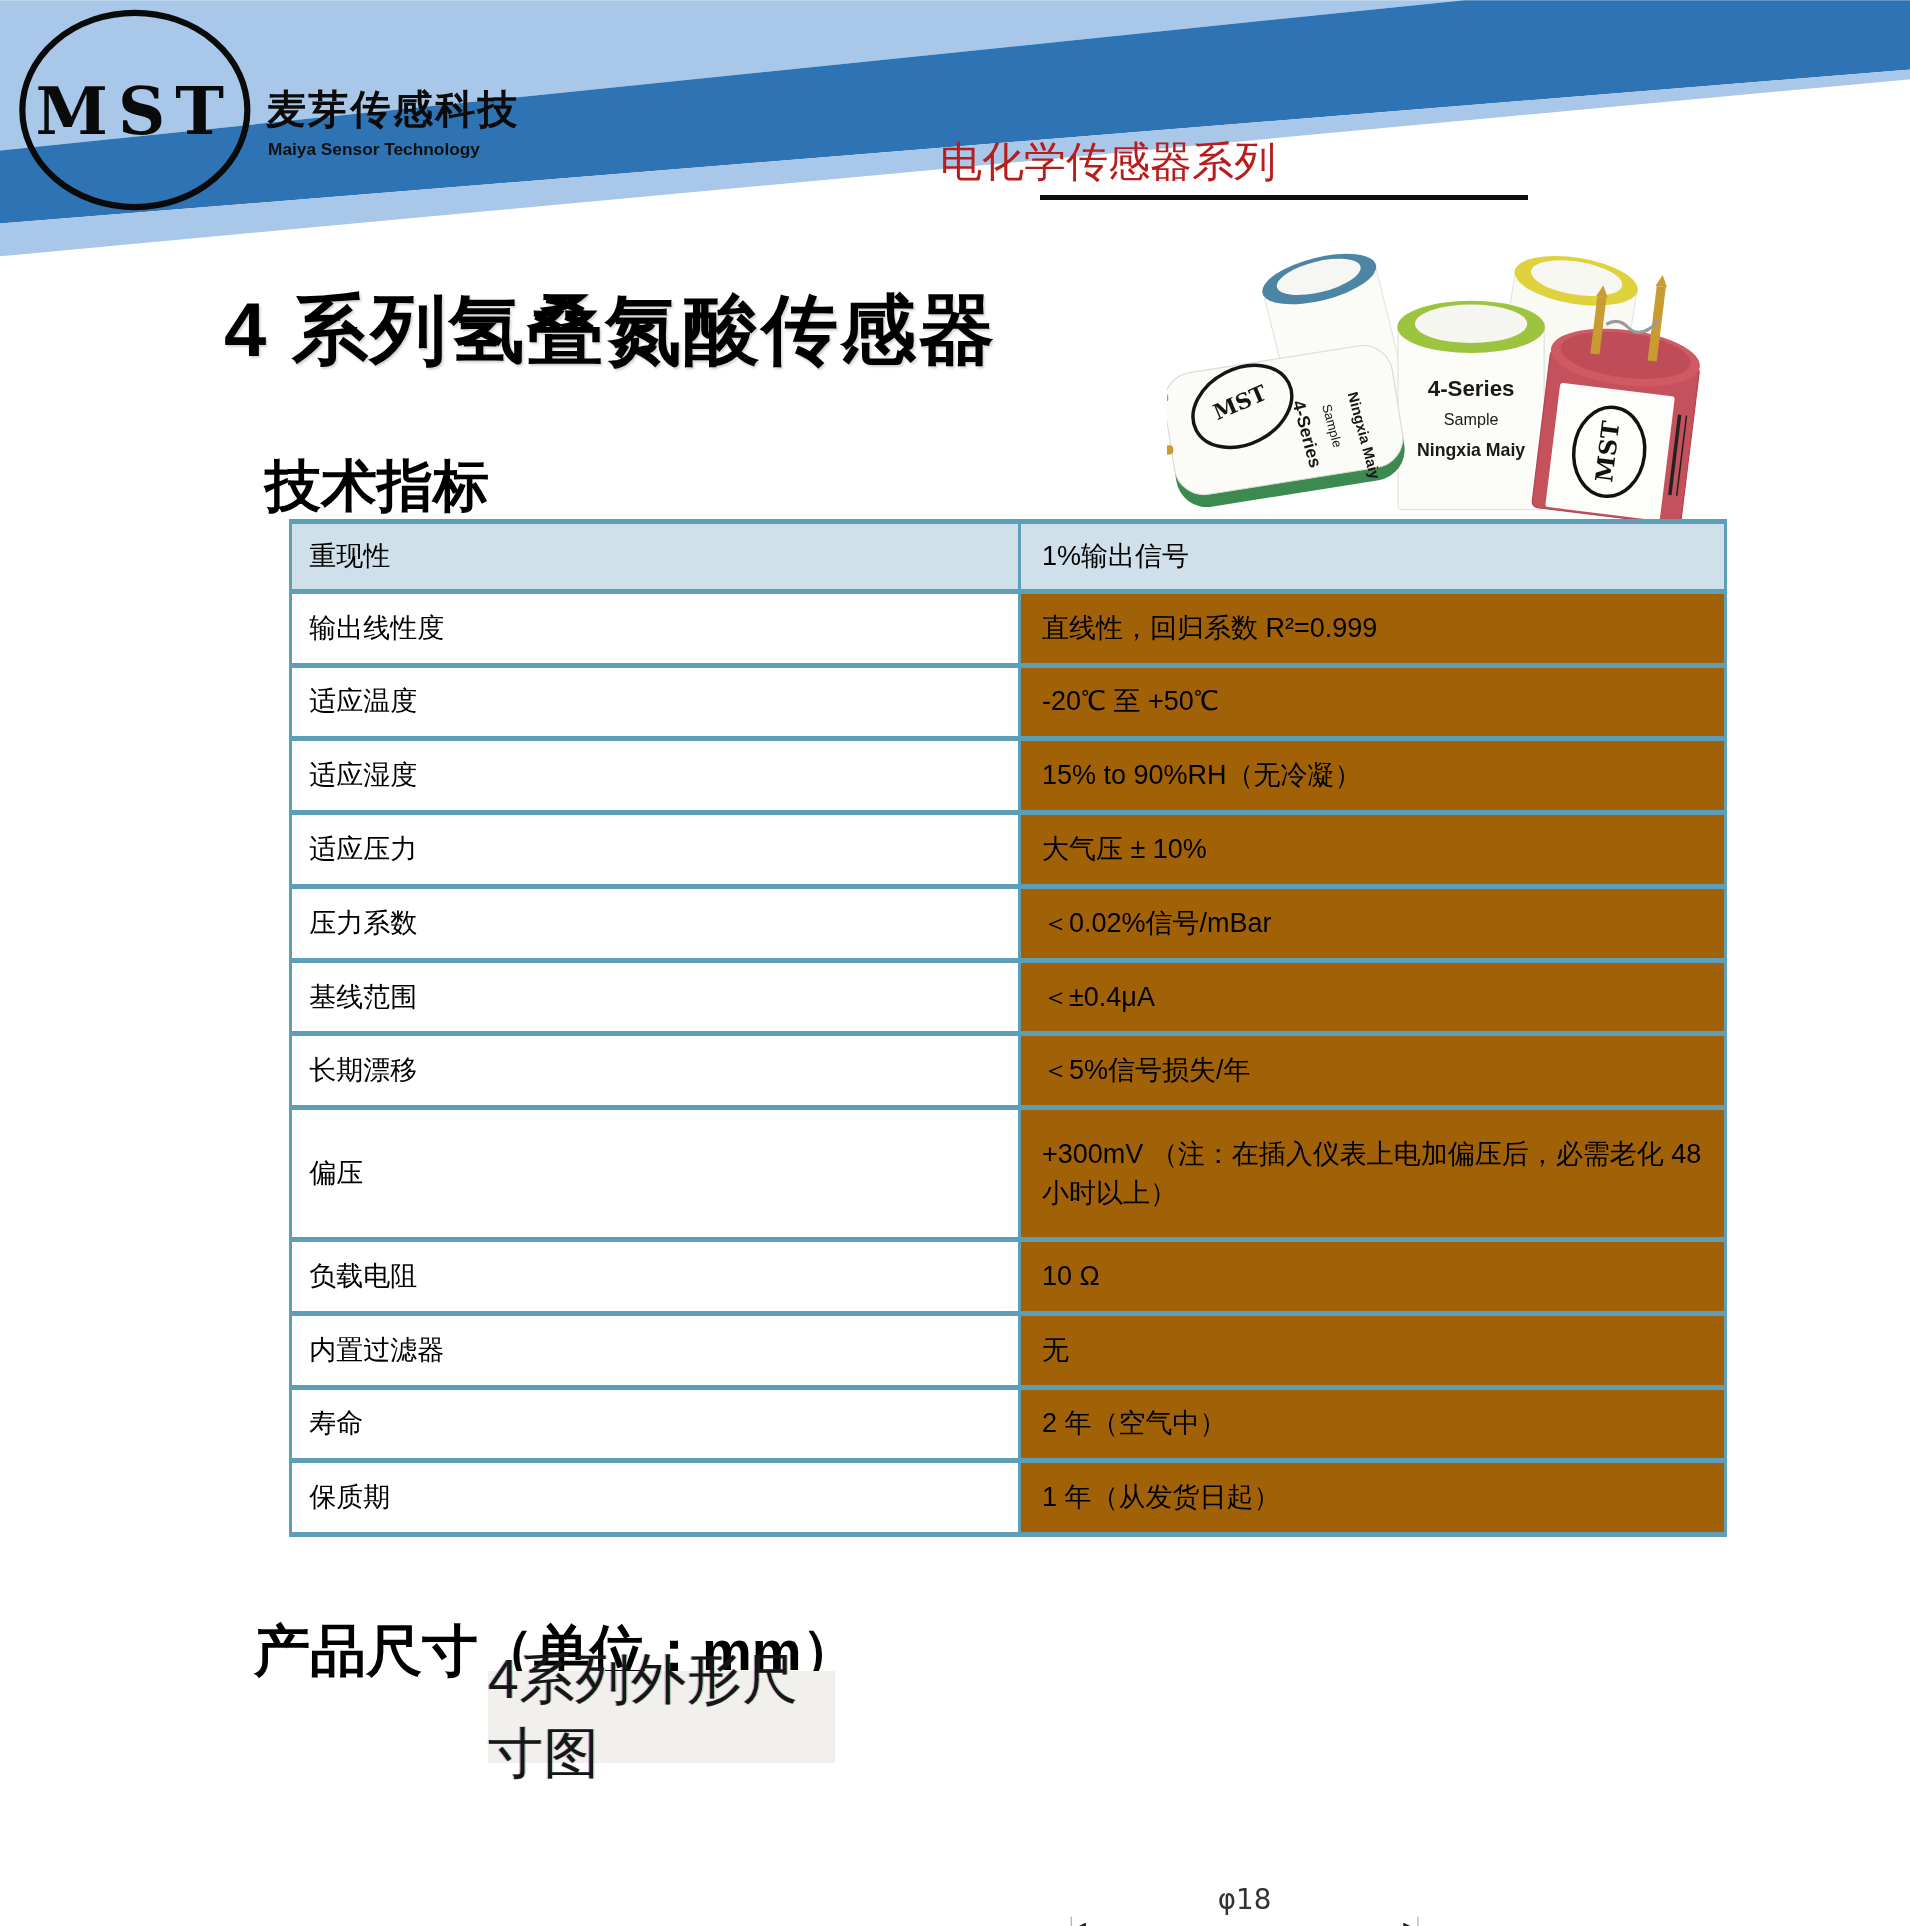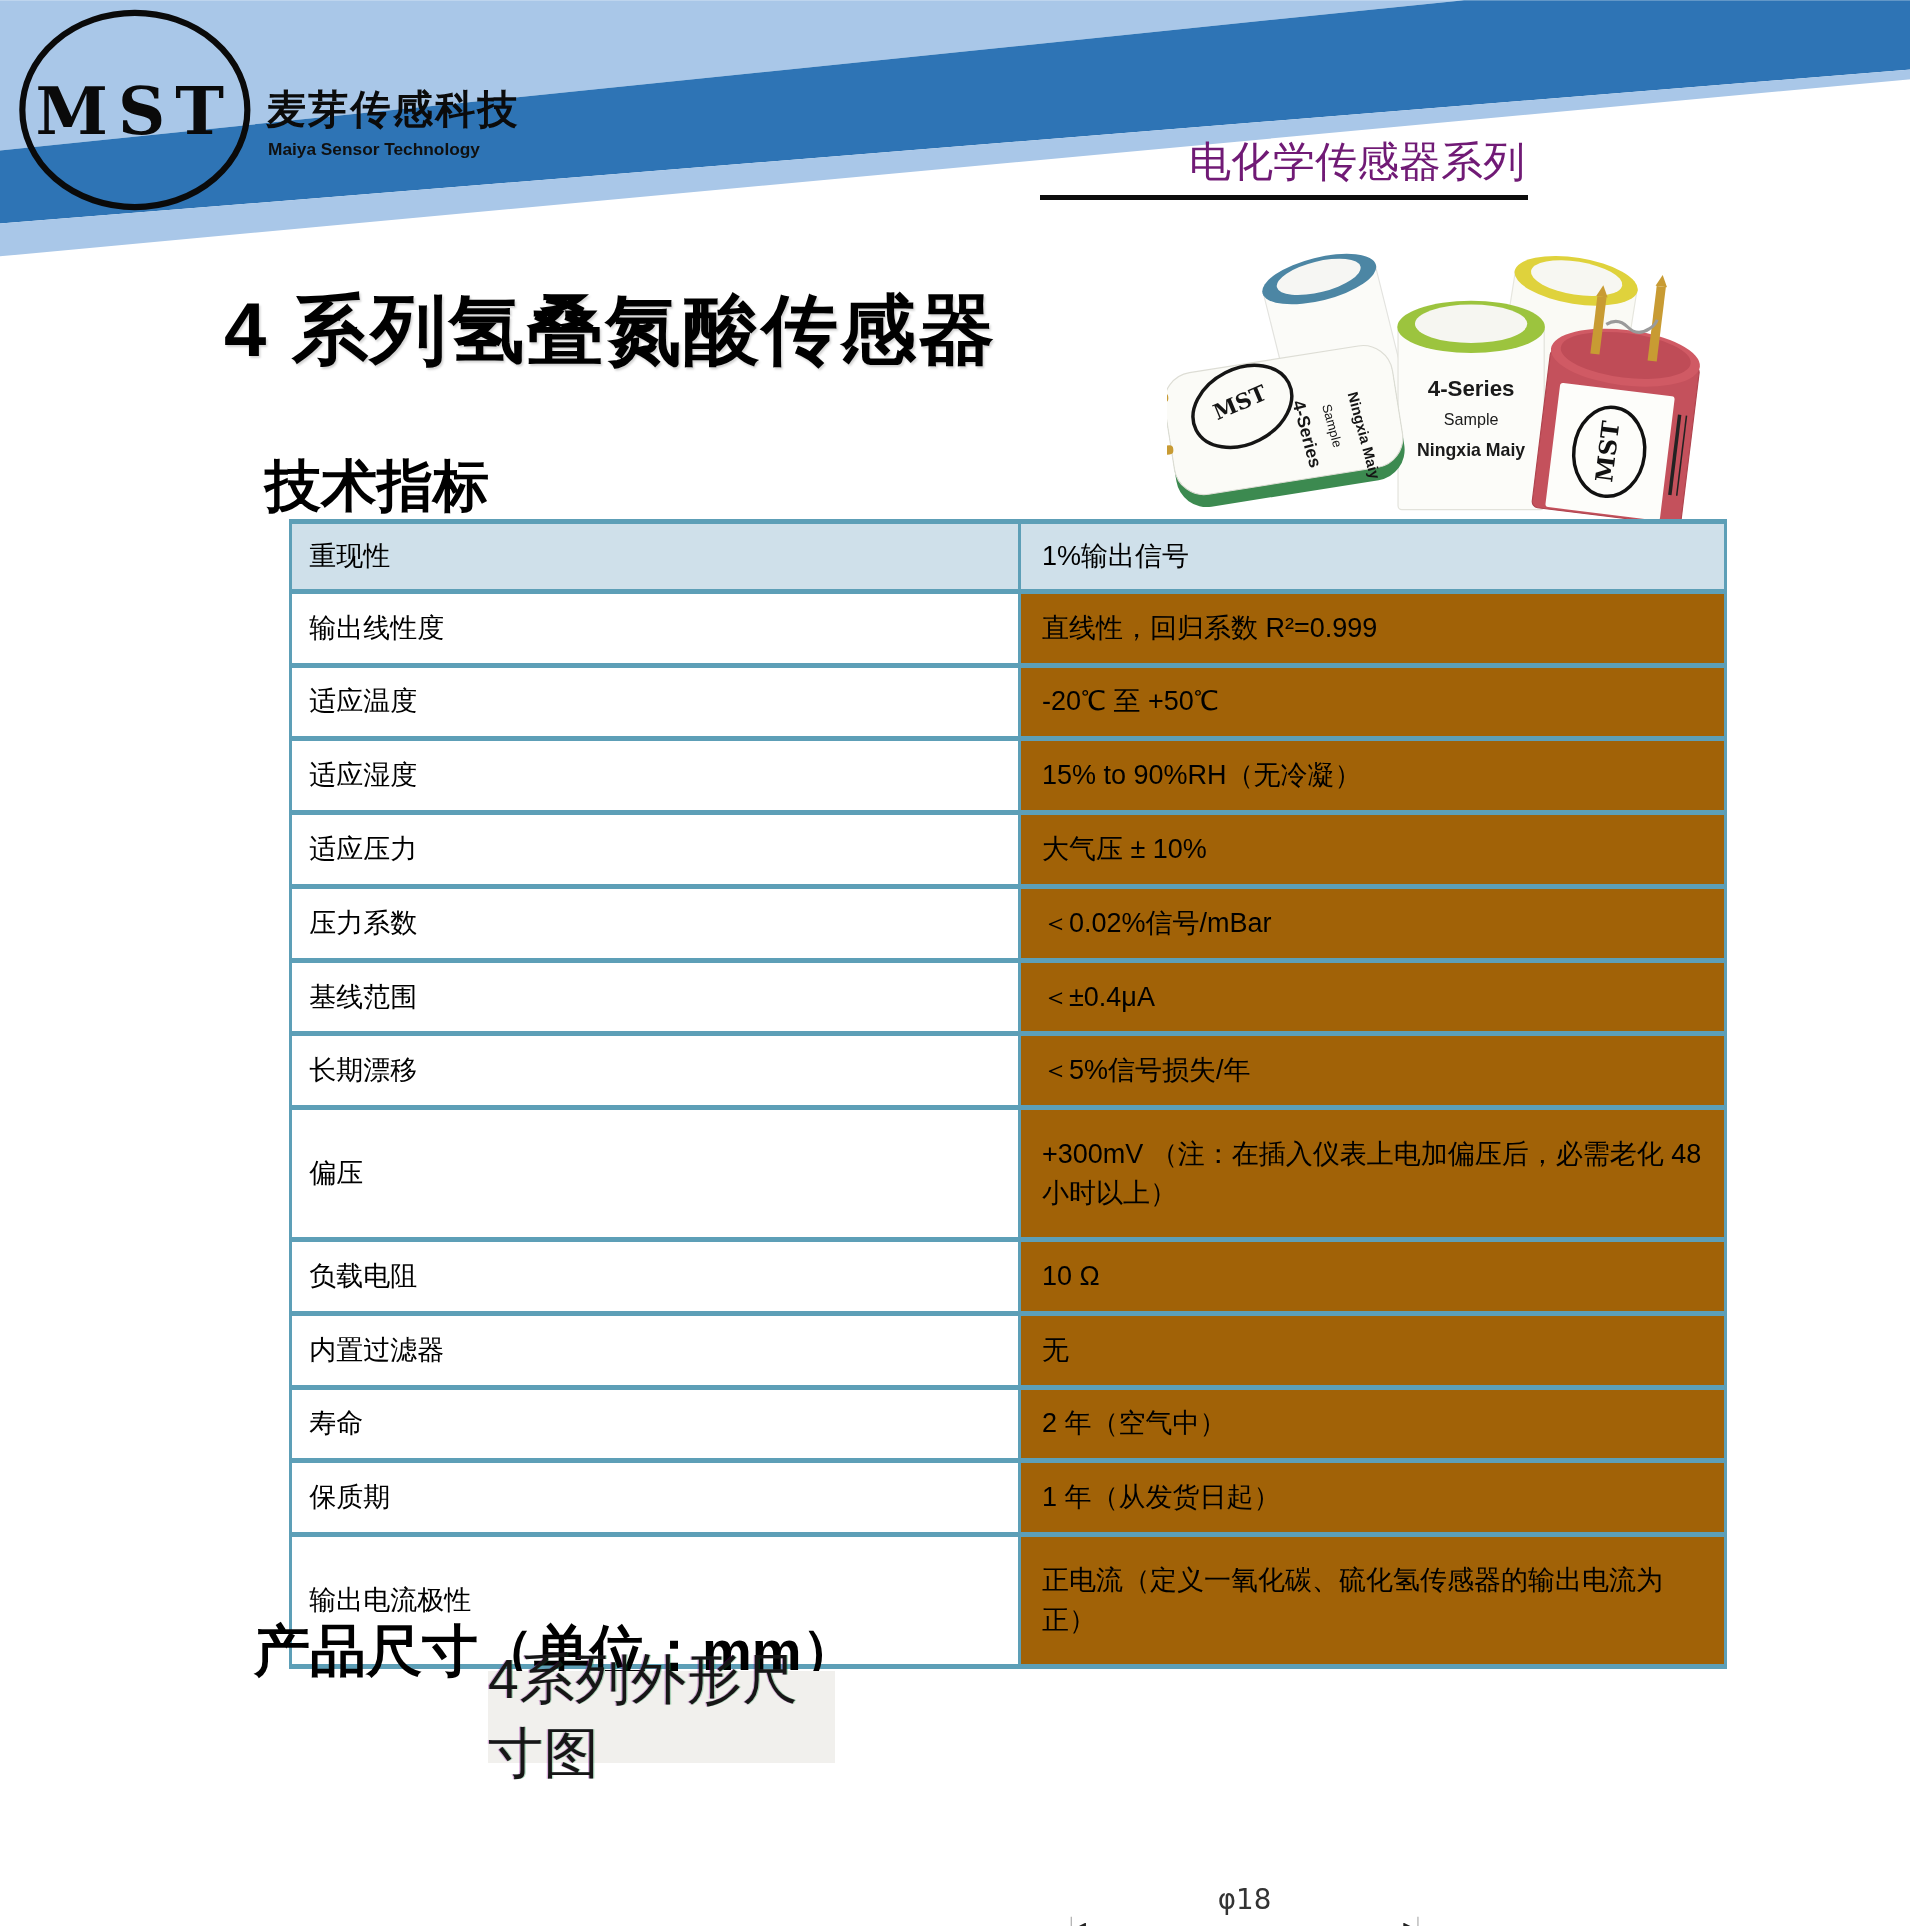--- a/index.html
+++ b/index.html
@@ -7,22 +7,22 @@
     width:1911px;height:2702px;position:relative;overflow:hidden;
     background:#ffffff;
     font-family:"Liberation Sans", sans-serif;
     color:#000;
   }
   .abs{position:absolute;}
   
   #header-deco{left:0;top:0;width:1911px;height:270px;z-index:0;}
   .company-cn{left:266px;top:82px;font-size:40px;font-weight:bold;letter-spacing:2.3px;color:#0b0b0b;z-index:3;}
   .company-en{left:268px;top:139px;font-size:17.3px;font-weight:bold;color:#101010;z-index:3;}
-  .series-label{left:986px;top:134px;width:539px;text-align:right;font-size:42px;
-    font-family:"Liberation Serif","DejaVu Serif",serif;color:#701a75;z-index:3;}
+  .series-label{left:940px;top:134px;width:539px;font-size:42px;
+    font-family:"Liberation Serif","DejaVu Serif",serif;color:#b91c1c;z-index:3;}
   .series-underline{left:1040px;top:195px;width:488px;height:4.6px;background:#0d0d0d;z-index:3;}
   
   .doc-title{left:224px;top:280px;font-size:76px;font-weight:900;letter-spacing:2.3px;color:#000;
     text-shadow:1.5px 2.3px 2.3px rgba(0,0,0,0.18);z-index:3;white-space:nowrap;}
   
   #product-photo{left:1167px;top:225px;width:589px;height:300px;z-index:2;}
   
   .sec-heading{font-size:56px;font-weight:900;color:#000;z-index:3;white-space:nowrap;}
   #spec-heading{left:265px;top:449px;}
   #dim-heading{left:254px;top:1614px;}
@@ -173,24 +173,20 @@
       <td class="c-value"><span>无</span></td>
     </tr>
     <tr class="r-single">
       <td class="c-label"><span>寿命</span></td>
       <td class="c-value"><span>2 年（空气中）</span></td>
     </tr>
     <tr class="r-single">
       <td class="c-label"><span>保质期</span></td>
       <td class="c-value"><span>1 年（从发货日起）</span></td>
     </tr>
-    <tr class="r-tall">
-      <td class="c-label"><span>输出电流极性</span></td>
-      <td class="c-value"><span>正电流（定义一氧化碳、硫化氢传感器的输出电流为正）</span></td>
-    </tr>
   </tbody>
 </table>
 </div>
 
 <div id="dim-heading" class="abs sec-heading">产品尺寸（单位：mm）</div>
 <div id="dim-caption" class="abs">
   <span>4系列外形尺寸图</span>
 </div>
 
 <svg id="drawing" class="abs" viewBox="700 4620 3860 2160">

